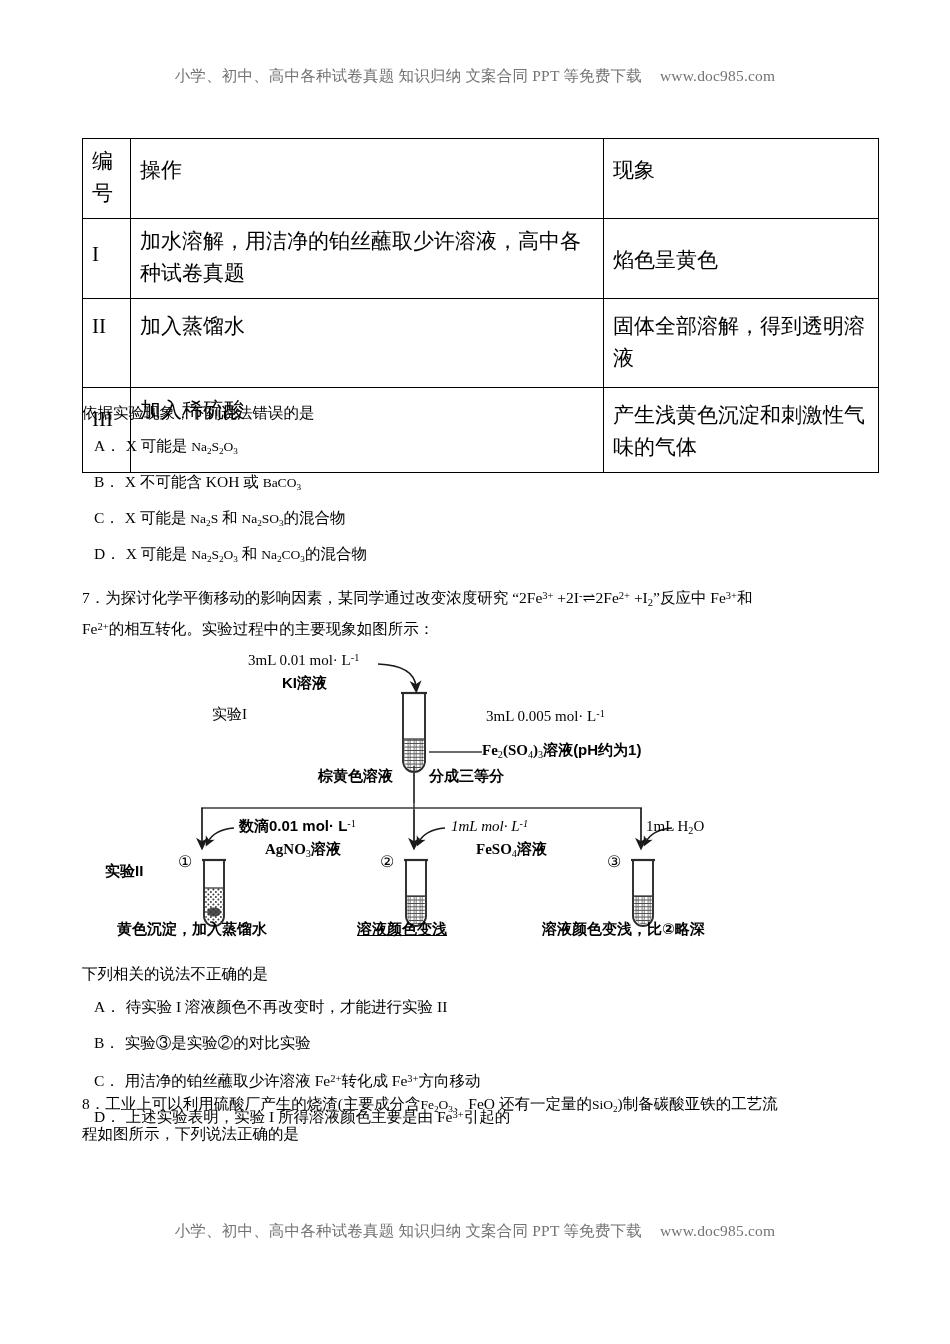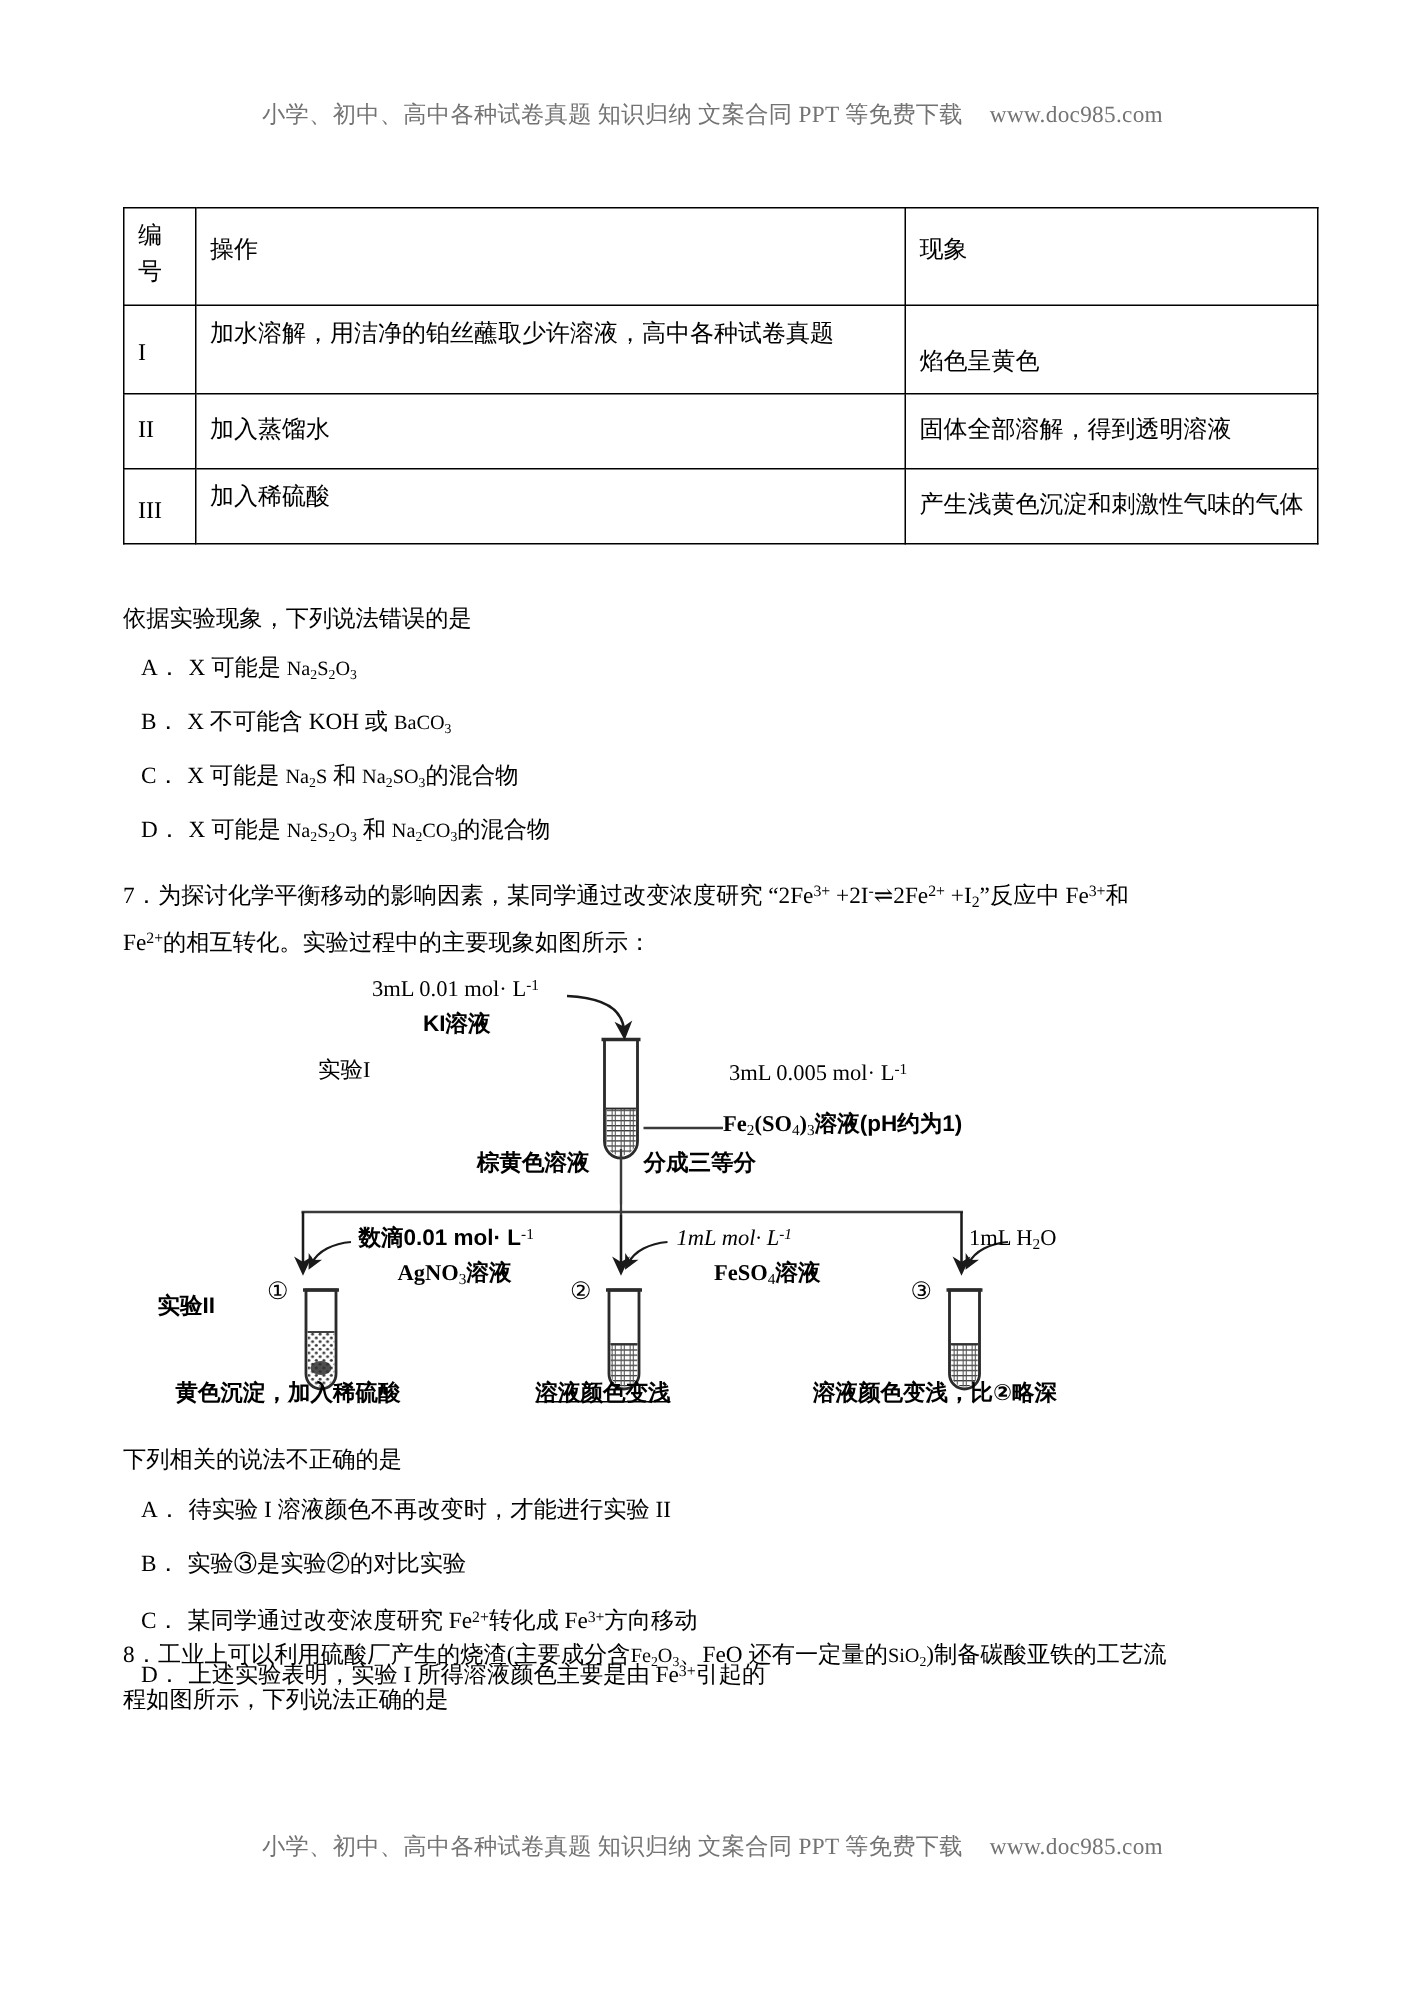--- a/index.html
+++ b/index.html
@@ -29,21 +29,21 @@
   .wm .site { font-family: "Liberation Serif", serif; margin-left: 18px; }
 
   
   table.exp-table {
     position: absolute;
     left: 82px;
     top: 138px;
     width: 788px;
     border-collapse: collapse;
     table-layout: fixed;
-    font-size: 16px;
+    font-size: 21px;
   }
   table.exp-table td {
     border: 1px solid #000;
     padding: 7px 9px 8px 9px;
     vertical-align: top;
     line-height: 1.52;
   }
   .col-id { width: 48px; }
   .col-op { width: 473px; }
   .col-ph { width: 275px; }
@@ -263,36 +263,36 @@
   <div class="txt" style="left:564px; top:168px;">
     <span>1mL H</span><sub>2</sub><span>O</span>
   </div>
 
   <div class="txt cn" style="left:23px; top:213px;">实验II</div>
 
   <div class="txt" style="left:96px; top:203px; font-size:16px;">①</div>
   <div class="txt" style="left:298px; top:203px; font-size:16px;">②</div>
   <div class="txt" style="left:525px; top:203px; font-size:16px;">③</div>
 
-  <div class="txt cn" style="left:35px; top:271px;">黄色沉淀，加入稀硫酸</div>
+  <div class="txt cn" style="left:35px; top:271px;">黄色沉淀，加入蒸馏水</div>
   <div class="txt cn" style="left:275px; top:271px;text-decoration:underline;">溶液颜色变浅</div>
   <div class="txt cn" style="left:460px; top:271px;">溶液颜色变浅，比②略深</div>
 </div>
 
 <div class="stem" style="top:959px;">下列相关的说法不正确的是</div>
 
 <div class="choices" style="top:989px;">
   <div class="choice">
     <span class="lab">A．</span><span>待实验 I 溶液颜色不再改变时，才能进行实验 II</span>
   </div>
   <div class="choice">
     <span class="lab">B．</span><span>实验③是实验②的对比实验</span>
   </div>
   <div class="choice">
-    <span class="lab">C．</span><span>某同学通过改变浓度研究 Fe</span><sup>2+</sup><span>转化成 Fe</span><sup>3+</sup><span>方向移动</span>
+    <span class="lab">C．</span><span>用洁净的铂丝蘸取少许溶液 Fe</span><sup>2+</sup><span>转化成 Fe</span><sup>3+</sup><span>方向移动</span>
   </div>
   <div class="choice">
     <span class="lab">D．</span><span>上述实验表明，实验 I 所得溶液颜色主要是由 Fe</span><sup>3+</sup><span>引起的</span>
   </div>
 </div>
 
 <div class="stem" style="top:1089px;">
   <span>8．</span><span>工业上可以利用硫酸厂产生的烧渣(主要成分含</span><span class="sm"><span>Fe</span><sub>2</sub><span>O</span><sub>3</sub></span><span>、FeO 还有一定量的</span><span class="sm"><span>SiO</span><sub>2</sub></span><span>)制备碳酸亚铁的工艺流</span><br>
   <span>程如图所示，下列说法正确的是</span>
 </div>

